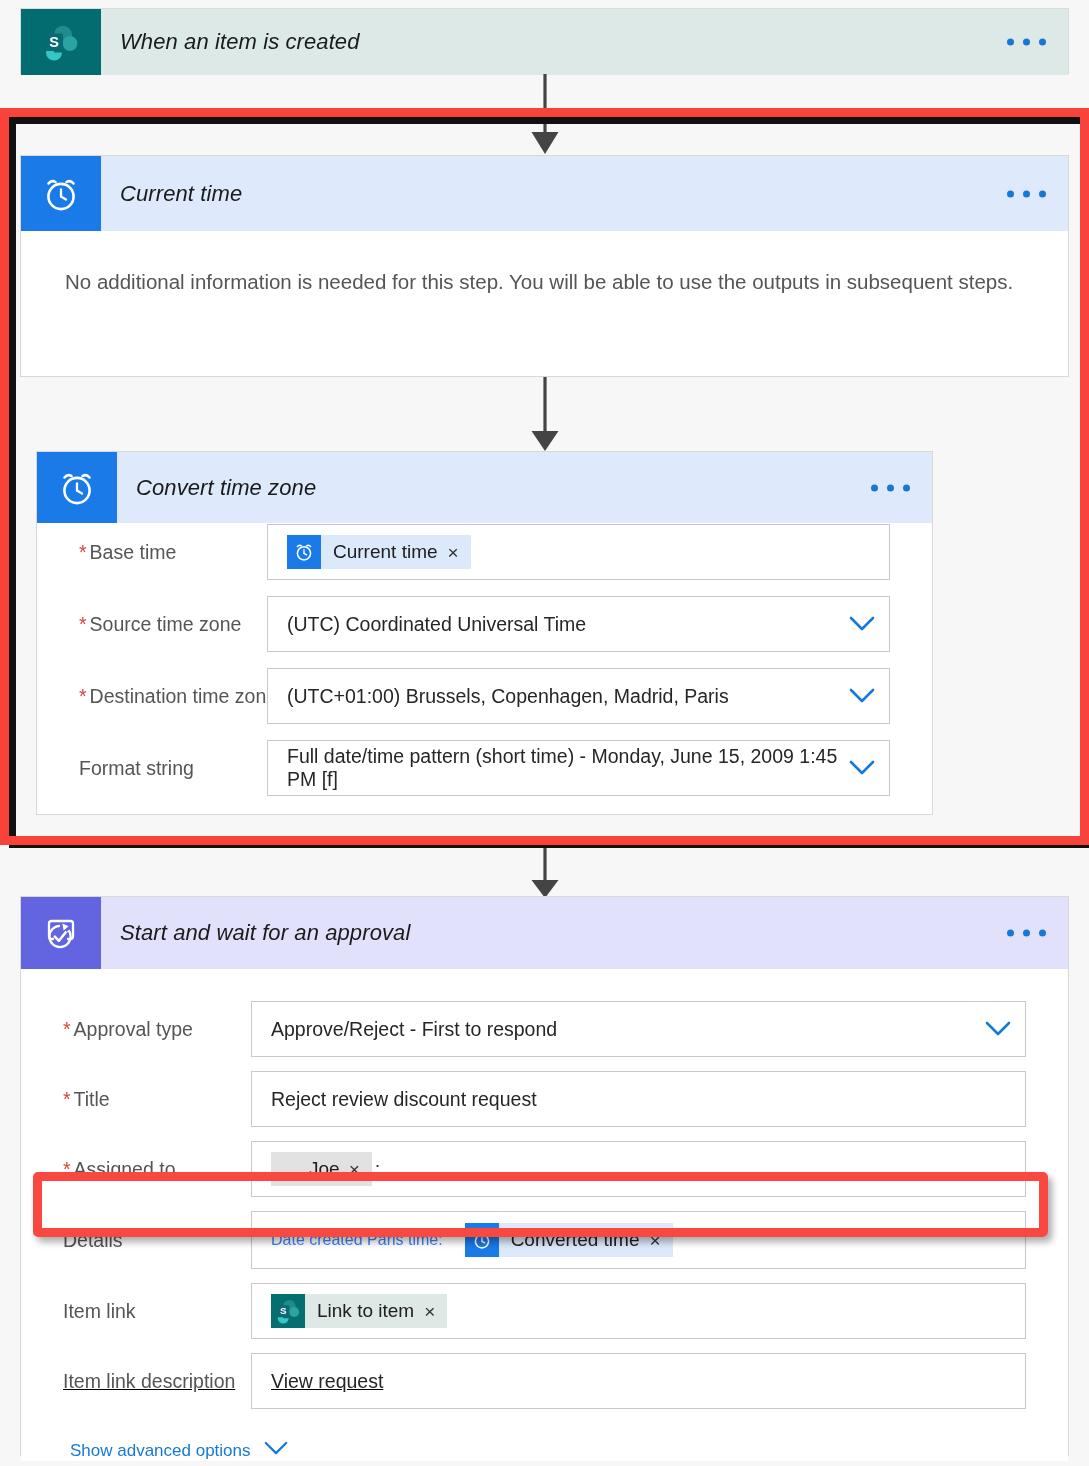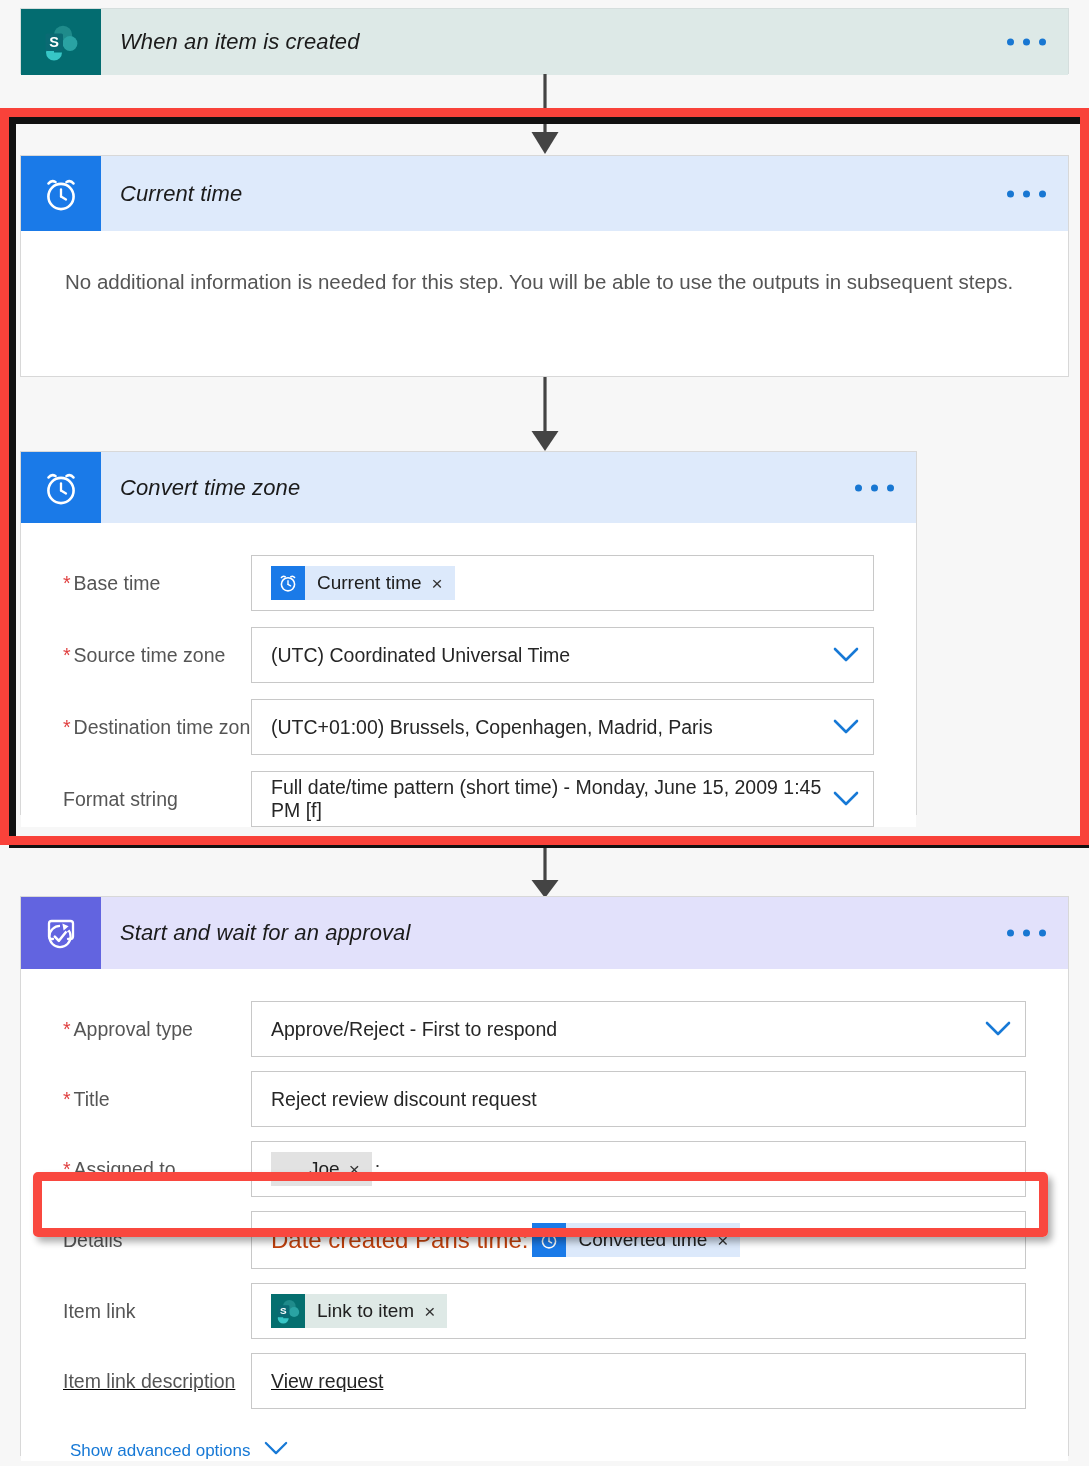--- a/index.html
+++ b/index.html
@@ -95,21 +95,21 @@
   }
   .token .tk-txt{padding:0 6px 0 12px;color:#202020;}
   .token .tk-x{padding:0 12px 0 4px;color:#333;font-size:19px;line-height:1;}
   .token.clock{background:#dce9fb;}
   .token.clock .tk-ico{background:#1a7ae8;}
   .token.sp{background:#dee9e6;}
   .token.sp .tk-ico{background:#056f6f;}
   .token.plain{background:#e2e2e2;height:34px;}
   .token.plain .tk-txt{padding:0 5px 0 13px;margin-left:25px;}
   .semi{font-size:19.5px;color:#333;margin-left:3px;}
-  .pre-text{font-size:24px;color:#c2410c;margin-right:4px;}
+  .pre-text{font-size:16px;color:#3b82f6;margin-right:22px;}
 
   
   .adv-link{
     display:flex;align-items:center;gap:13px;
     font-size:17px;color:#1779d6;
     padding:32px 0 0 49px;
     cursor:pointer;
   }
 
   
@@ -189,40 +189,40 @@
     </div>
   </div>
 
   <div class="arrow" style="top:377px;">
     <svg width="40" height="76" viewBox="0 0 40 76">
       <line x1="20" y1="0" x2="20" y2="58" stroke="#444" stroke-width="3.2"></line>
       <path d="M20 74 L6.5 54 L33.5 54 Z" fill="#444"></path>
     </svg>
   </div>
 
-  <div class="card" style="left:20px;top:451px;width:897px;height:364px;">
+  <div class="card" style="left:36px;top:451px;width:897px;height:364px;">
     <div class="card-head" style="background:#deeafb;height:71px;">
       <div class="card-icon" style="background:#1a7ae8;height:71px;">
         <svg width="42" height="42" viewBox="0 0 42 42">
           <circle cx="21" cy="23.5" r="12.6" fill="none" stroke="#fff" stroke-width="2.6"></circle>
           <path d="M8.5 10.5 Q11.5 6.5 15.5 9" fill="none" stroke="#fff" stroke-width="2.6" stroke-linecap="round"></path>
           <path d="M33.5 10.5 Q30.5 6.5 26.5 9" fill="none" stroke="#fff" stroke-width="2.6" stroke-linecap="round"></path>
           <line x1="21" y1="23.5" x2="21" y2="16.5" stroke="#fff" stroke-width="2.3" stroke-linecap="round"></line>
           <line x1="21" y1="23.5" x2="26" y2="26.5" stroke="#fff" stroke-width="2.3" stroke-linecap="round"></line>
         </svg>
       </div>
       <div class="card-title">Convert time zone</div>
       <div class="ellipsis">
         <i></i>
           <i></i>
           <i></i>
       </div>
     </div>
 
-    <div class="card-body" style="padding-top:32px;">
+    <div class="card-body" style="padding-top:1px;">
 
       <div class="row">
         <div class="lbl">
           <span class="req">*</span><span>Base time</span>
         </div>
         <div class="fld tall">
           <span class="token clock">
             <span class="tk-ico">
               <svg width="22" height="22" viewBox="0 0 42 42">
                 <circle cx="21" cy="23.5" r="12.6" fill="none" stroke="#fff" stroke-width="3"></circle>

